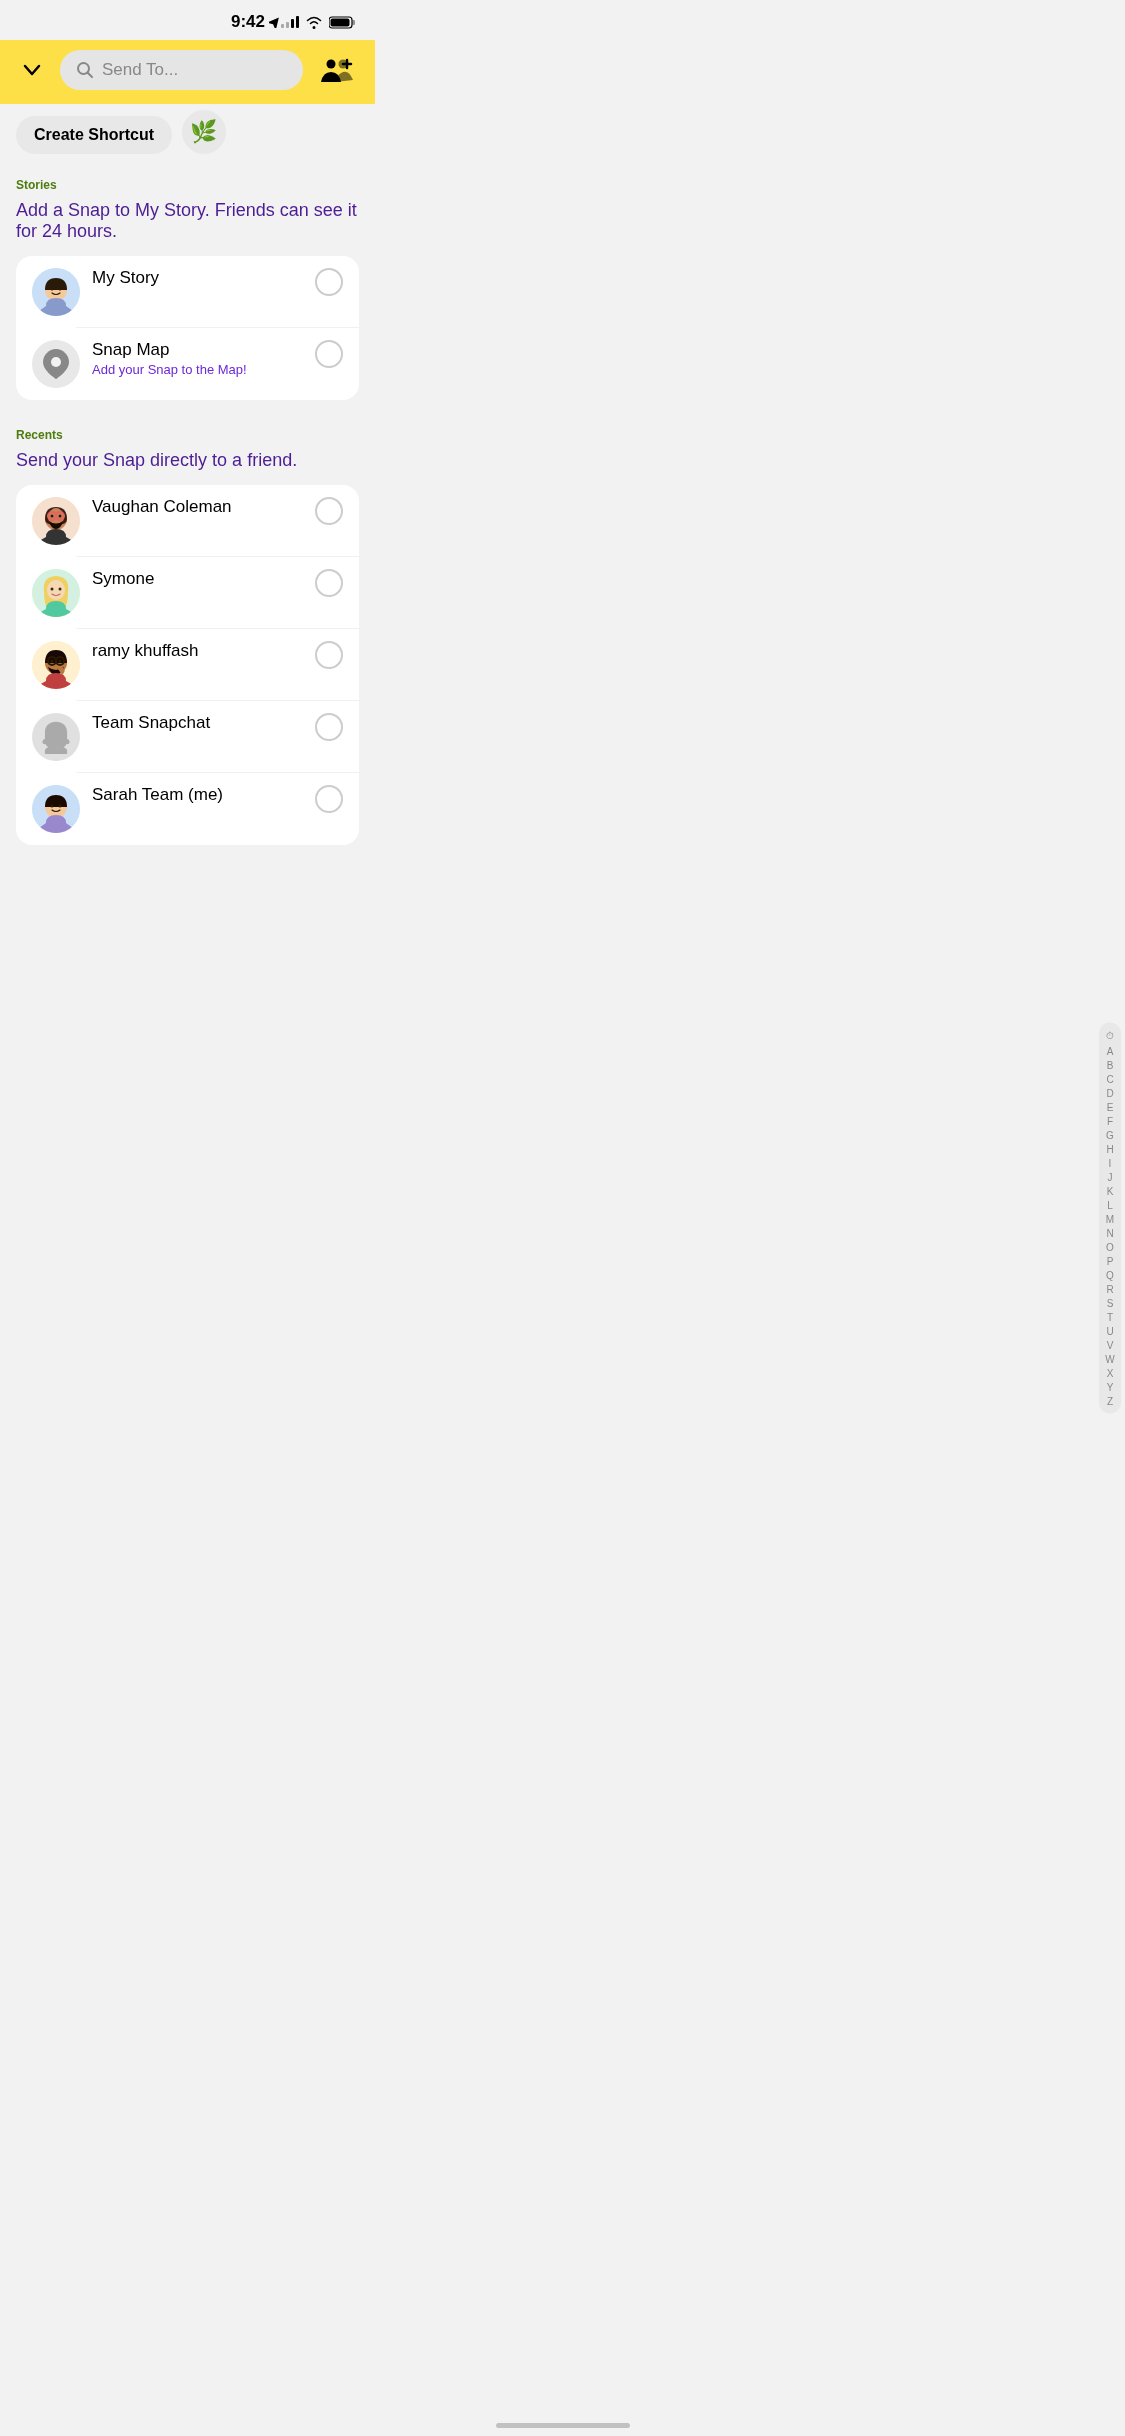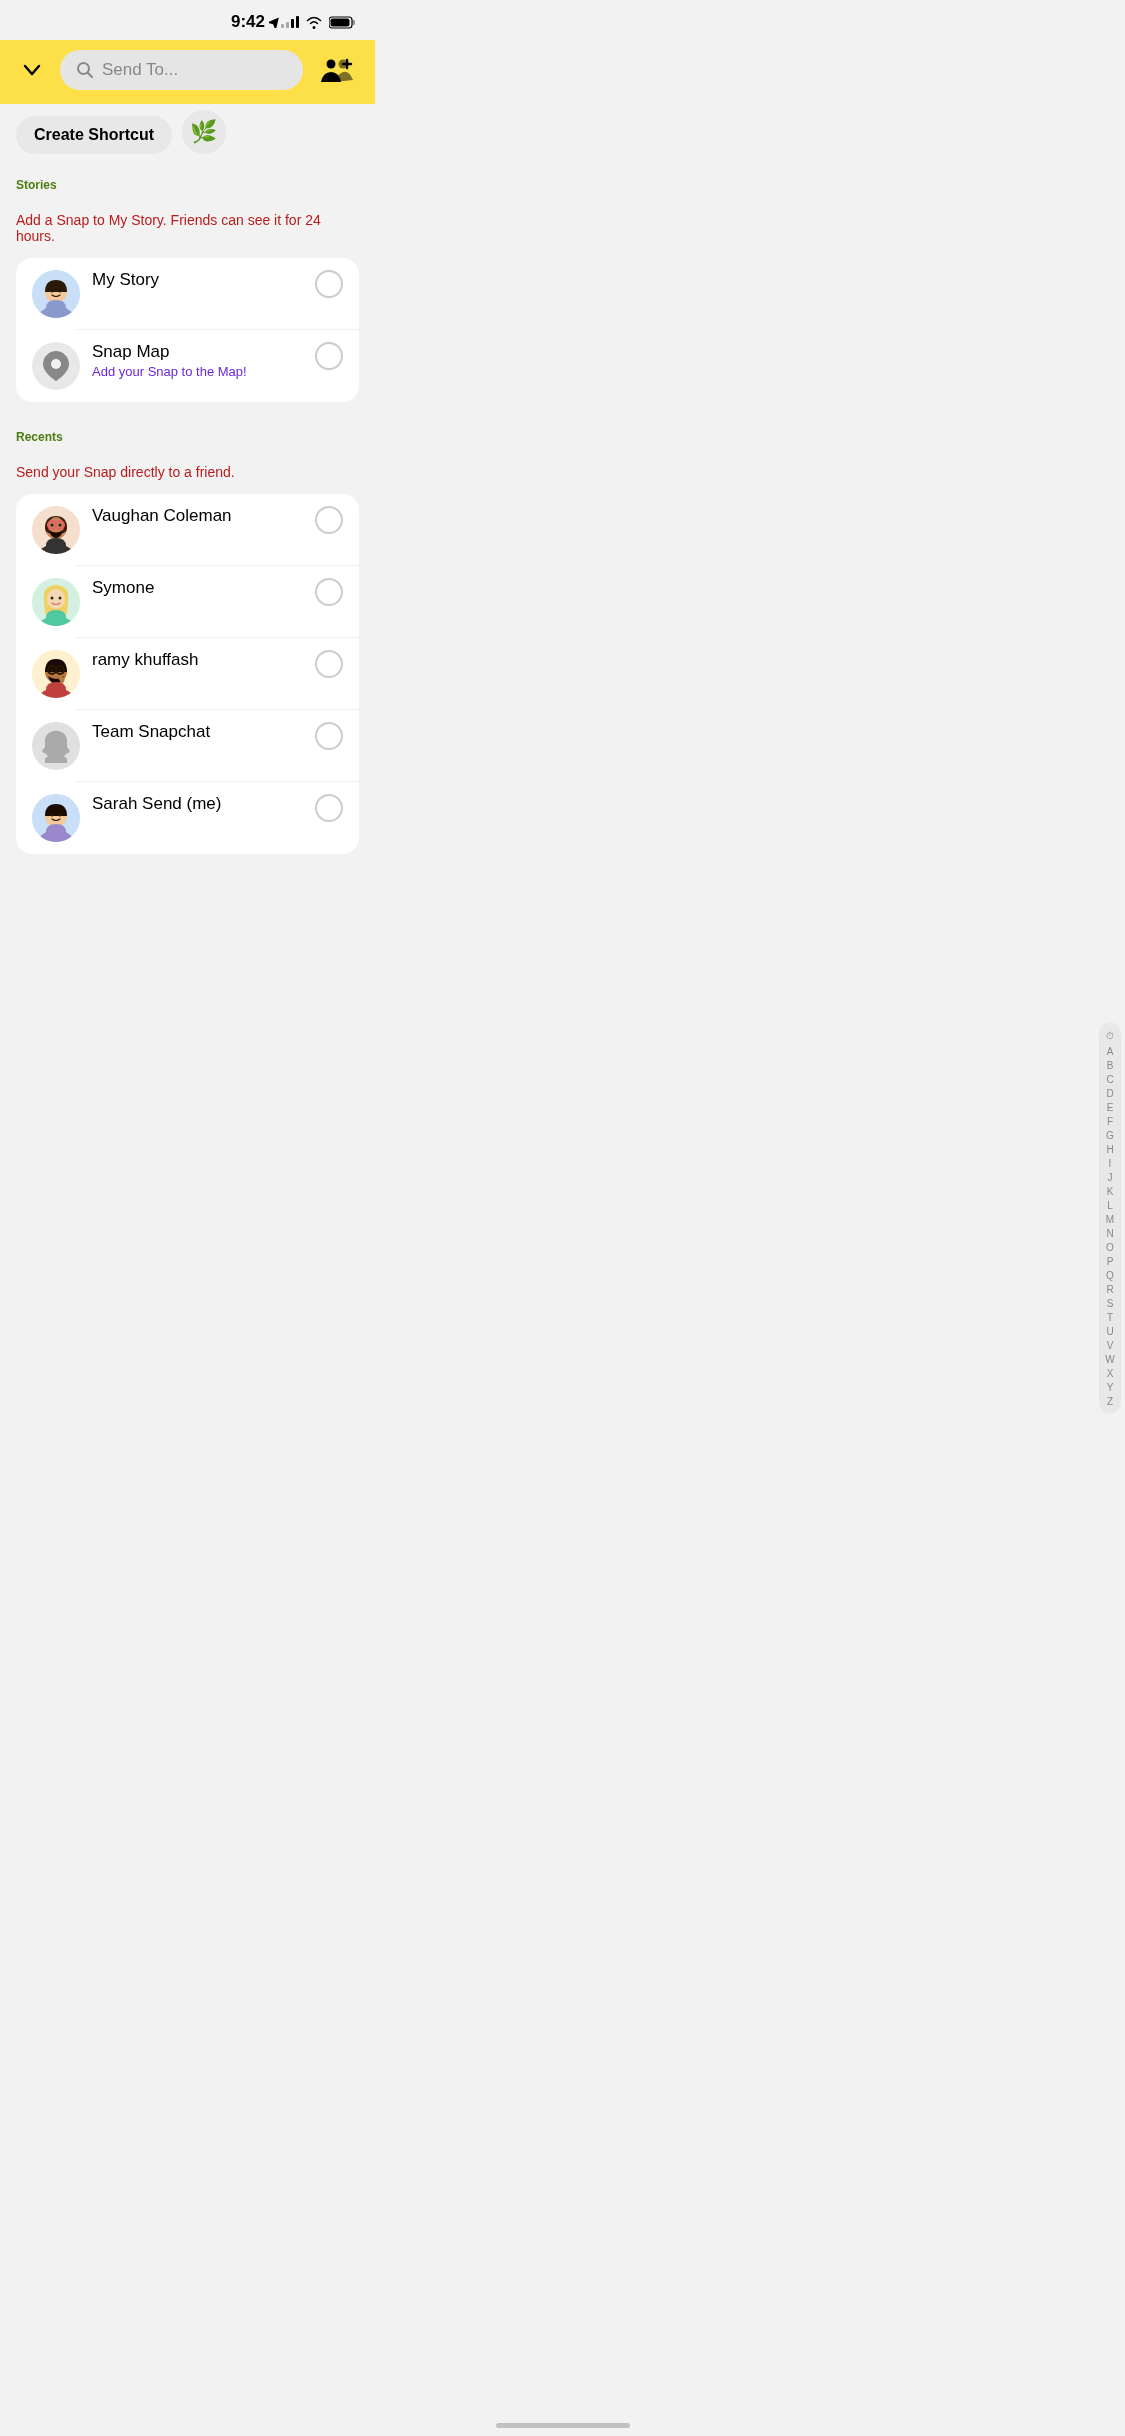--- a/index.html
+++ b/index.html
@@ -119,23 +119,23 @@
     
     .section {
       padding: 12px 16px 4px 16px;
     }
     .section-title {
       font-size: 12px;
       font-weight: 800;
       color: #4d7c0f;
     }
     .section-subtitle {
-      font-size: 14px;
-      color: #b91c1c;
-      margin-top: 20px;
+      font-size: 18px;
+      color: #4c1d95;
+      margin-top: 8px;
       margin-bottom: 10px;
     }
 
     
     .list-card {
       background: #fff;
       border-radius: 16px;
       margin: 0 16px 16px 16px;
       overflow: hidden;
     }
@@ -486,21 +486,21 @@
 
         <circle cx="20" cy="21" r="1.5" fill="#2a1a0a"></circle>
         <circle cx="28" cy="21" r="1.5" fill="#2a1a0a"></circle>
 
         <path d="M20 25 Q24 28 28 25" stroke="#2a1a0a" stroke-width="1.2" fill="none" stroke-linecap="round"></path>
 
         <path d="M14 38 Q14 30 24 30 Q34 30 34 38 L48 48 L0 48 Z" fill="#9988cc"></path>
       </svg>
     </div>
     <div class="item-text">
-      <div class="item-name">Sarah Send (me)</div>
+      <div class="item-name">Sarah Team (me)</div>
     </div>
     <div class="radio-btn"></div>
   </div>
 </div>
 
 <div class="alphabet-index">
   <div class="alpha-letter clock">⏱</div>
   <div class="alpha-letter">A</div>
   <div class="alpha-letter">B</div>
   <div class="alpha-letter">C</div>

